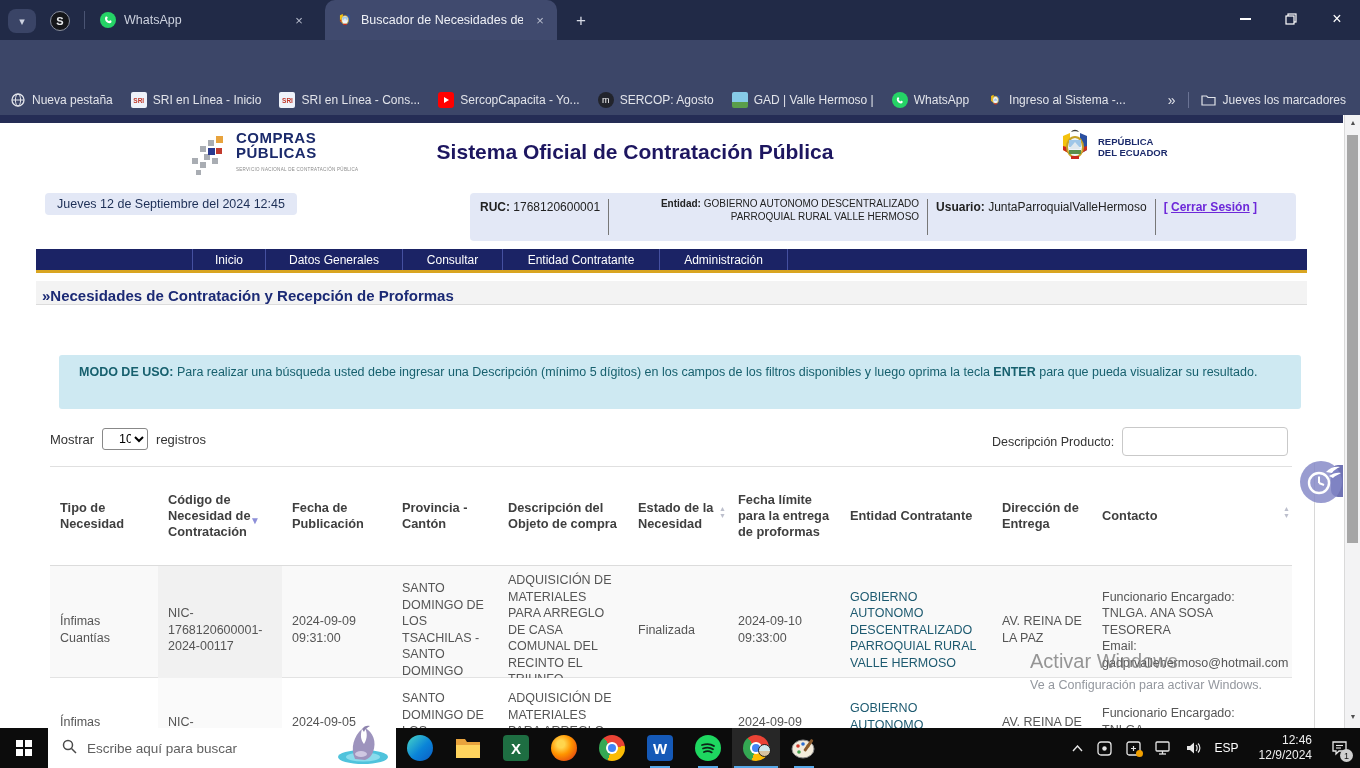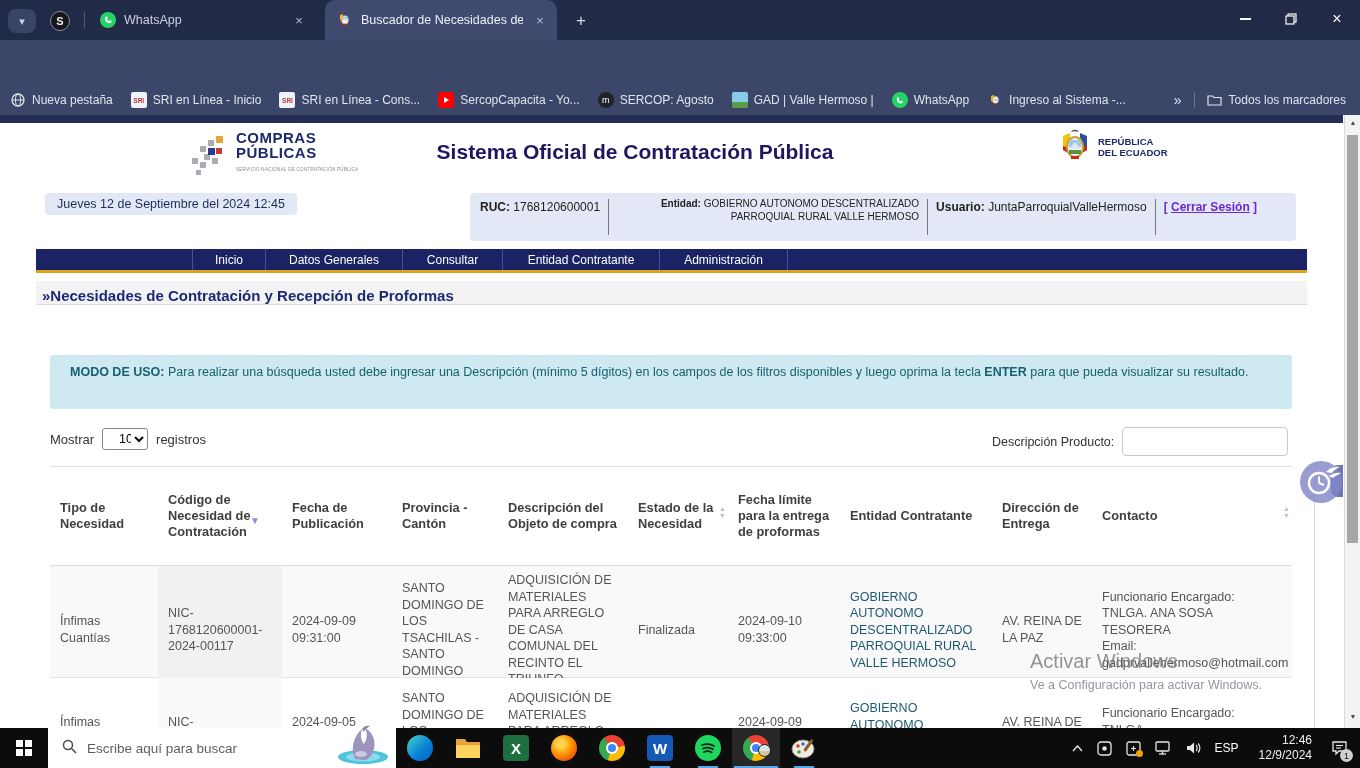--- a/index.html
+++ b/index.html
@@ -57,21 +57,21 @@
   .entity-blk { width:302px; text-align:right; font-size:10px; line-height:12.5px; }
   .logout { color:#6d28d9; font-weight:bold; white-space:nowrap; }
   .logout u { text-decoration:underline; }
   #mainnav { position:absolute; left:36px; top:134px; width:1271px; height:21px; background:#1b2365; display:flex; }
   #mainnav .sp { width:156px; }
   .nav-item { color:#fff; font-size:12px; display:flex; align-items:center; justify-content:center; border-left:1px solid #4550a0; padding:0 2px; }
   .nav-item:last-child { border-right:1px solid #4550a0; }
   .goldline { position:absolute; left:36px; top:155px; width:1271px; height:3px; background:#d9a521; }
   .section-strip { position:absolute; left:36px; top:166px; width:1271px; height:24px; background:#f3f3f3; border-bottom:1px solid #dcdcdc; display:flex; align-items:flex-end; }
   .section-title { font-size:15px; font-weight:bold; color:#1b2a75; margin-left:6px; }
-  .usage-box { position:absolute; left:50px; top:240px; width:1242px; height:54px; background:#cee9f2; border-radius:3px; padding:9px 20px; color:#17606e; font-size:12.5px; line-height:17px; }
+  .usage-box { position:absolute; left:59px; top:240px; width:1242px; height:54px; background:#cee9f2; border-radius:3px; padding:9px 20px; color:#17606e; font-size:12.5px; line-height:17px; }
   .ctrl-left { position:absolute; left:50px; top:313px; display:flex; align-items:center; font-size:13px; color:#333; }
   .ctrl-left select { margin:0 8px; width:46px; height:22px; font-size:12.5px; border:1px solid #888; border-radius:3px; background:#fff;padding-left:12px; }
   .ctrl-right { position:absolute; left:992px; top:312px; display:flex; align-items:center; }
   .ctrl-right label { font-size:12.5px; color:#333; margin-right:8px; }
   .ctrl-right input { width:166px; height:29px; border:1px solid #c9c9c9; border-radius:4px; background:#fff; }
 
   .tbl-row { position:absolute; left:50px; width:1242px; display:grid; grid-template-columns:108px 124px 110px 106px 130px 100px 112px 152px 100px 200px; }
   .c { padding:6px 10px; display:flex; align-items:center; font-size:12.5px; color:#555; line-height:16.5px; }
   .c .inner { width:100%; }
   #thead { top:351px; height:100px; border-top:1px solid #e0e0e0; border-bottom:1px solid #dcdcdc; }
@@ -284,21 +284,21 @@
     </div>
     <div class="bm-right">
       <span style="font-size:14px;">»</span>
       <span class="bm-pipe"></span>
       <div class="bm" style="margin:0 14px 0 0;">
         <span class="bi">
             <svg width="15" height="12" viewBox="0 0 15 12">
               <path d="M1 2 L5.5 2 L7 3.5 L14 3.5 L14 11 L1 11 Z" fill="none" stroke="#e2e4ea" stroke-width="1.2"></path>
             </svg>
           </span>
-        <span>Todos los marcadores</span>
+        <span>Jueves los marcadores</span>
       </div>
     </div>
   </div>
 
   <div id="page">
     <div class="pg-topstrip"></div>
 
     <div class="logo-wrap">
       <svg width="40" height="44" viewBox="0 0 40 44">
         <g fill="#a9adb3">

